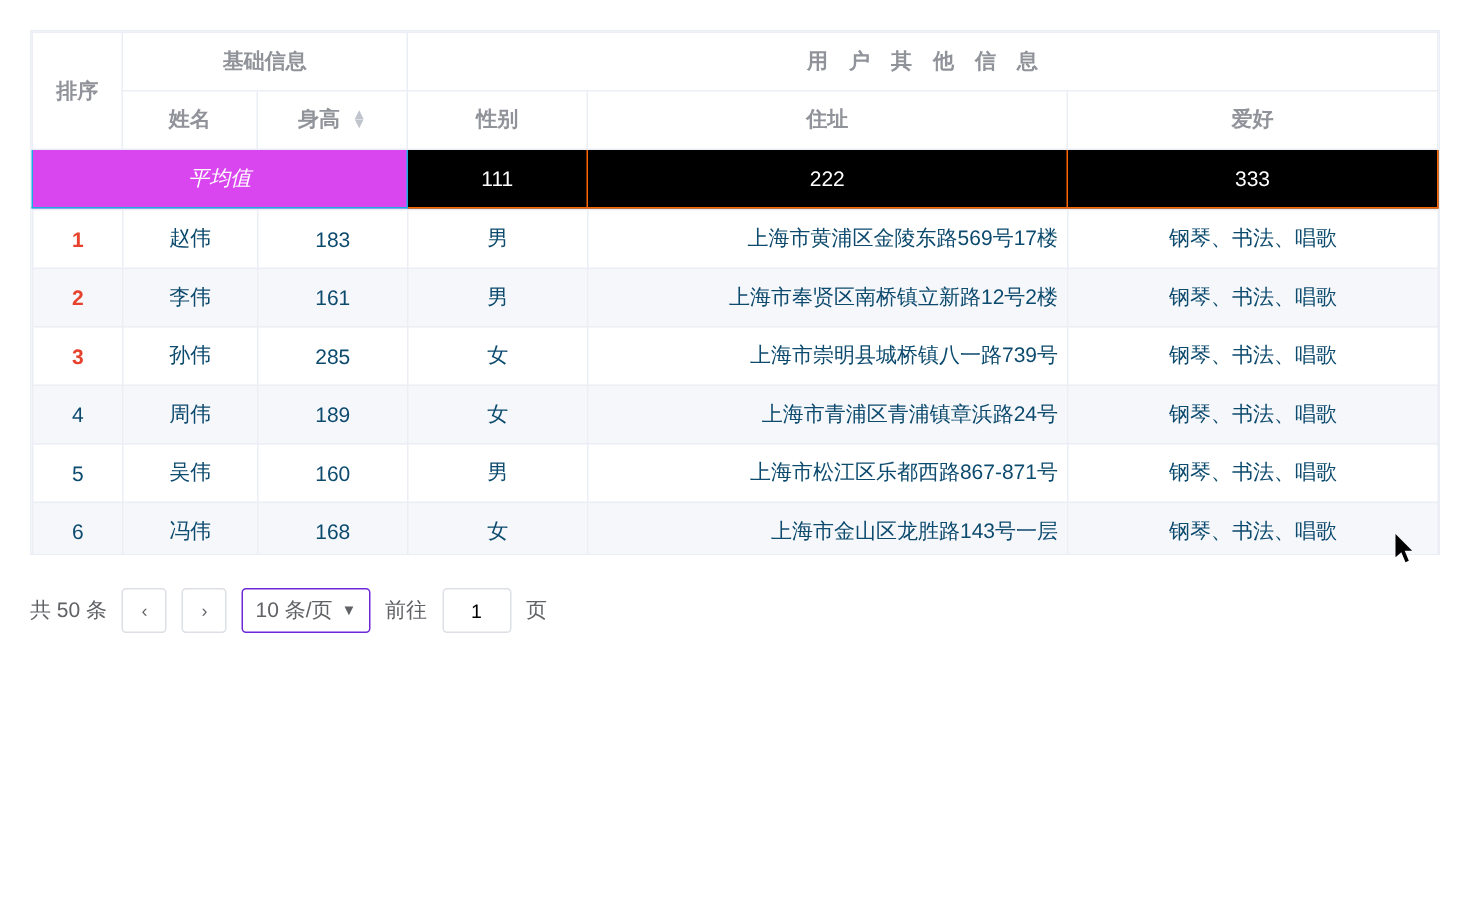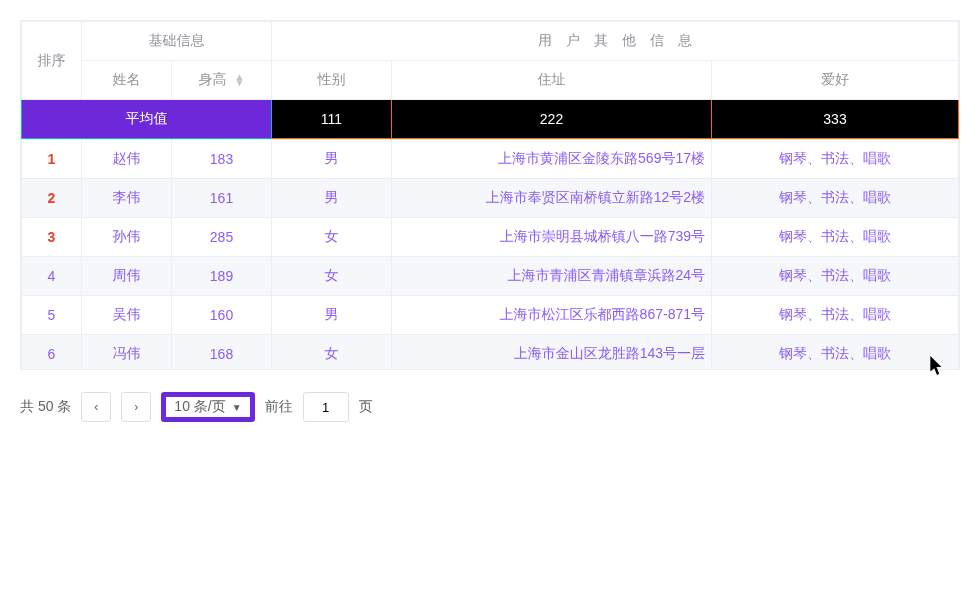--- a/index.html
+++ b/index.html
@@ -1,34 +1,34 @@
 <!DOCTYPE html>
 <html><head>
 <meta charset="utf-8">
 <style>
 * { box-sizing: border-box; margin: 0; padding: 0; }
 body { font-family: "Helvetica Neue", Helvetica, Arial, sans-serif; font-size: 14px; color: #606266; background: #fff; padding: 20px; }
 .table-wrap { border: 1px solid #ebeef5; position: relative; }
 table { width: 100%; border-collapse: collapse; table-layout: fixed; }
 th, td { border: 1px solid #ebeef5; text-align: center; vertical-align: middle; padding: 10px 6px; }
-thead th { background: #fff; color: #909399; font-weight: 400; }
+thead th { background: #fff; color: #909399; font-weight: 700; }
 .summary-row td { background: #000000; color: #fff; border-color: #ff6600; }
-.summary-row td.avg-cell { background: #6d28d9; border-color: #1badde; }
+.summary-row td.avg-cell { background: #d946ef; border-color: #1badde; font-style: italic; }
 tbody tr.data-row:nth-child(even) td { background: #f5f7fa; }
-tbody td { color: #8b5cf6; }
+tbody td { color: #0c4a6e; }
 .rank-hot { color: #e6422d; font-weight: 600; }
 .addr { text-align: right; padding-left: 12px; white-space: nowrap; overflow: hidden; text-overflow: ellipsis; }
 .sort-caret { display: inline-flex; flex-direction: column; margin-left: 4px; vertical-align: middle; line-height: 6px; font-size: 10px; color: #c0c4cc; }
 .body-scroll { max-height: 230px; overflow-y: auto; }
 .body-scroll::-webkit-scrollbar { width: 10px; }
 .body-scroll::-webkit-scrollbar-thumb { background: #c0c4cc; border-radius: 5px; }
 .pagination { margin-top: 22px; display: flex; align-items: center; gap: 10px; color: #606266; }
 .pg-btn { min-width: 30px; height: 30px; padding: 0 6px; background: #fff; border: 1px solid #dcdfe6; border-radius: 3px; display: inline-flex; align-items: center; justify-content: center; cursor: pointer; color: #606266; font-size: 13px; }
 .pg-btn.active { background: #409eff; border-color: #409eff; color: #fff; }
-.pg-select { height: 30px; border: 5px solid #6d28d9; border-radius: 3px; padding: 0 8px; display: inline-flex; align-items: center; gap: 6px; cursor: pointer; }
+.pg-select { height: 30px; border: 1px solid #6d28d9; border-radius: 3px; padding: 0 8px; display: inline-flex; align-items: center; gap: 6px; cursor: pointer; }
 .pg-input { width: 46px; height: 30px; border: 1px solid #dcdfe6; border-radius: 3px; text-align: center; font-size: 13px; }
 .pg-arrow { font-size: 12px; color: #606266; }
 .caret-down { font-size: 10px; }
 .cursor { position: fixed; width: 14px; height: 20px; pointer-events: none; }
 </style>
 </head>
 <body>
 
 <div class="table-wrap">
   <table>

